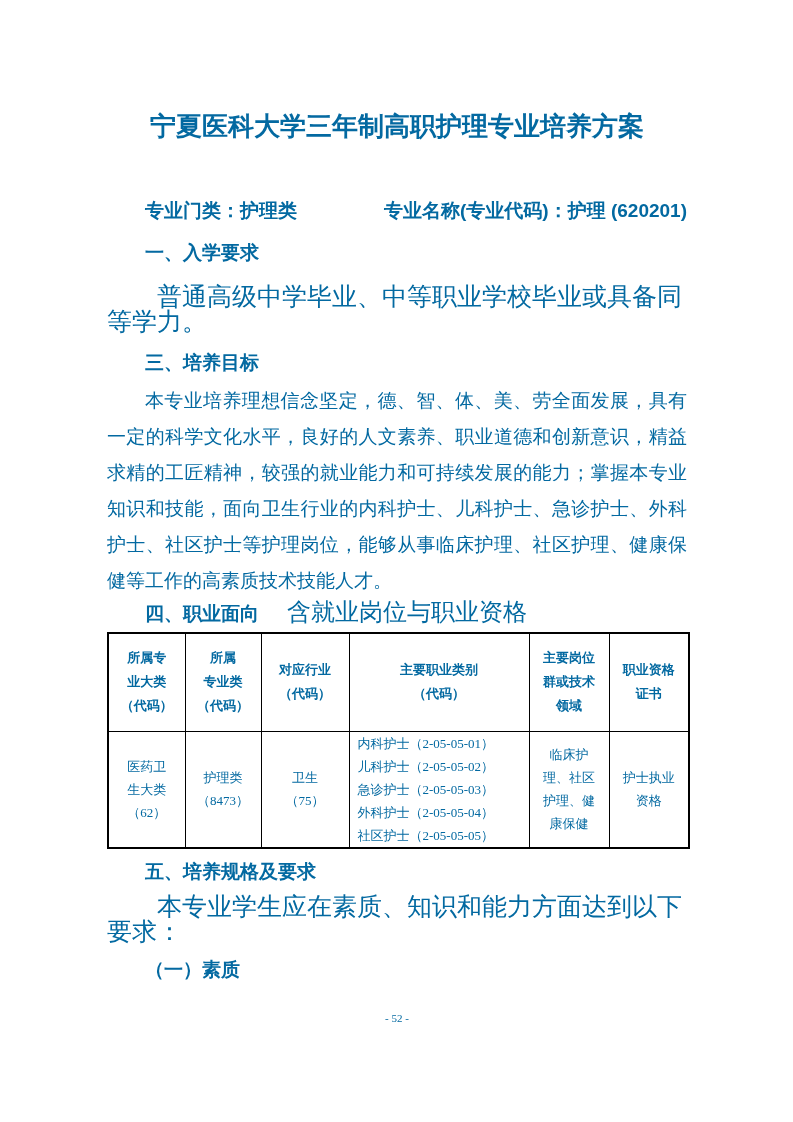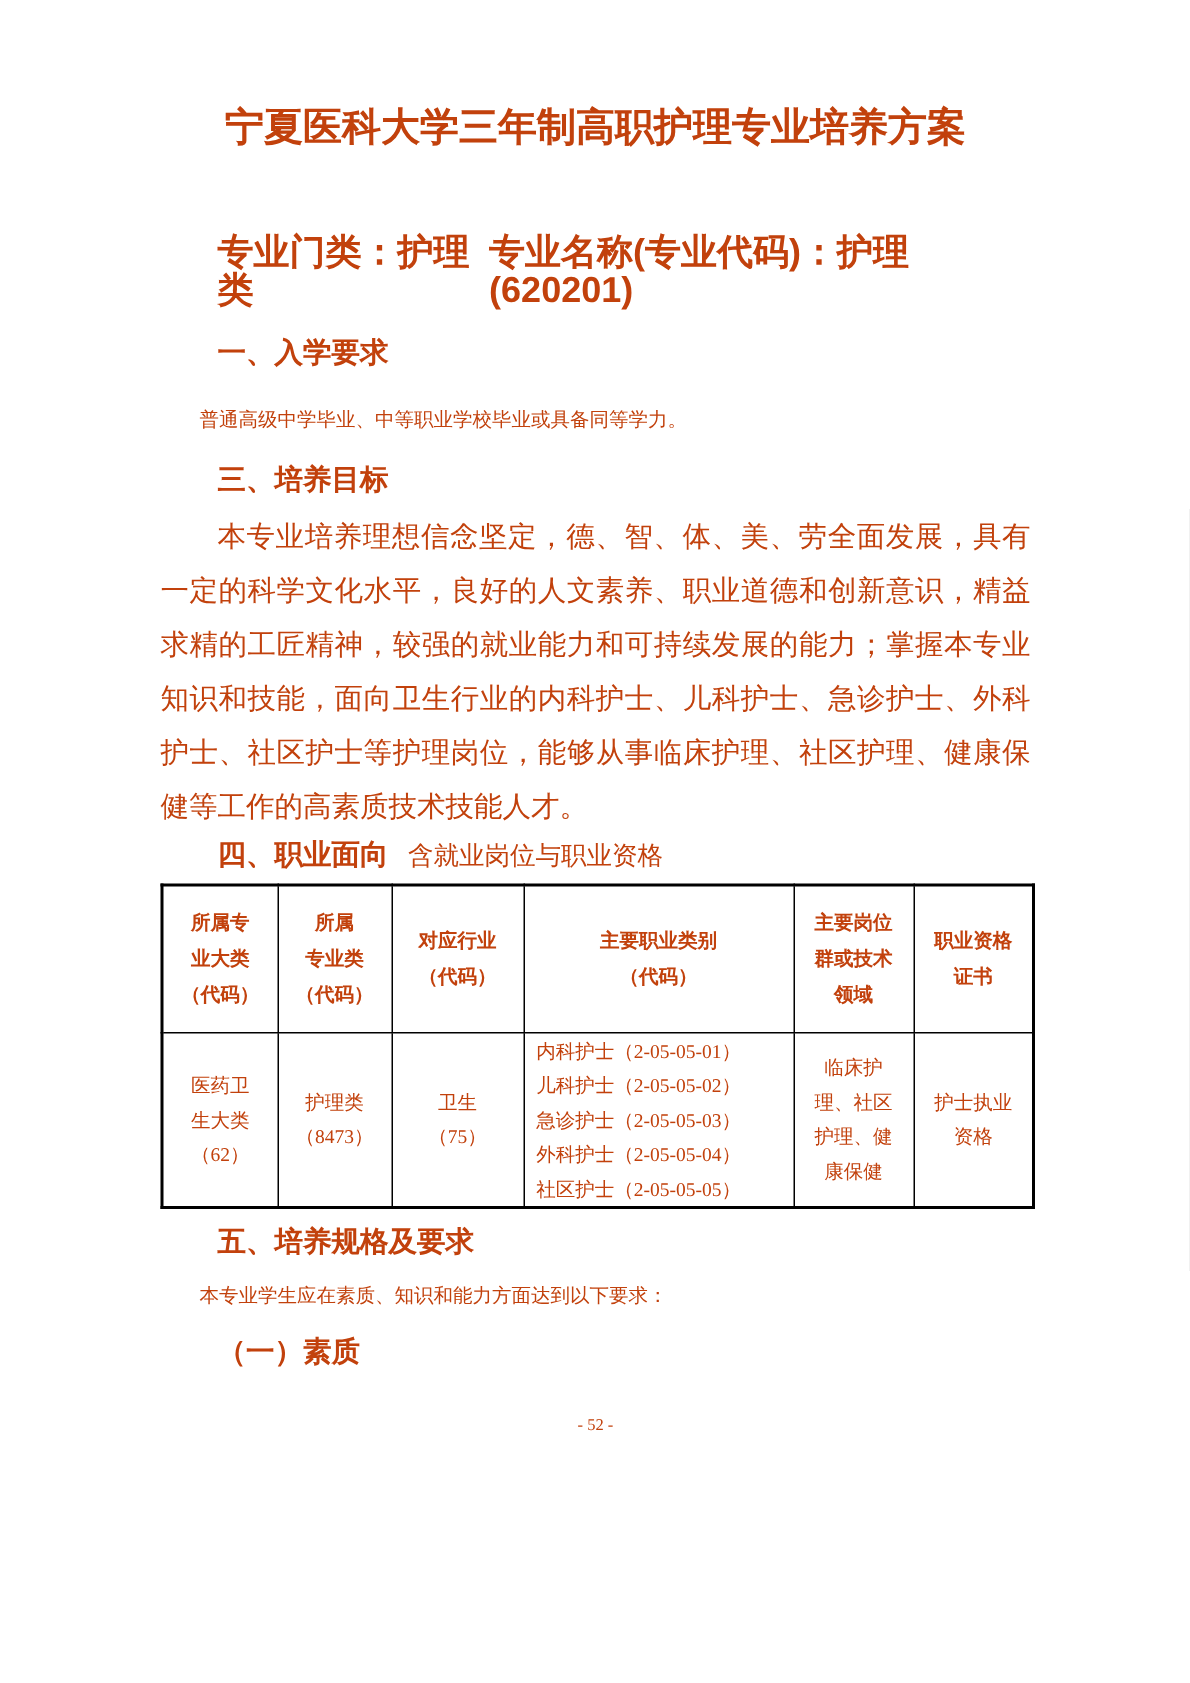--- a/index.html
+++ b/index.html
@@ -2,75 +2,75 @@
 <html lang="zh"><head>
 <meta charset="utf-8">
 <style>
   html, body { margin: 0; padding: 0; background: #e8e8e8; }
   .page {
     position: relative;
     width: 793px;
     height: 1122px;
     margin: 0 auto;
     background: #ffffff;
-    color: #c2410c;
+    color: #0369a1;
     box-sizing: border-box;
-    padding: 68px 106px 0 107px;
+    padding: 110px 106px 0 107px;
     font-family: "Liberation Serif", "DejaVu Serif", serif;
     overflow: hidden;
   }
   .doc-title {
     margin: 0;
     font-family: "Liberation Serif", "DejaVu Serif", serif;
     font-weight: bold;
     font-size: 26px;
     line-height: 34px;
     text-align: center;
     letter-spacing: 0;
   }
   .meta-line {
     display: flex;
     justify-content: space-between;
     margin-top: 54px;
     padding-left: 38px;
     font-family: "Liberation Sans", "DejaVu Sans", sans-serif;
     font-weight: bold;
-    font-size: 24px;
+    font-size: 19px;
     line-height: 25px;
   }
   .sec-heading {
     margin: 0;
     font-family: "Liberation Sans", "DejaVu Sans", sans-serif;
     font-weight: bold;
     font-size: 19px;
     line-height: 25px;
     text-indent: 2em;
   }
   .body-text {
     margin: 0;
-    font-size: 13px;
+    font-size: 25px;
     line-height: 25px;
     text-indent: 2em;
   }
   .mt-17 { margin-top: 17px; }
   .mt-19 { margin-top: 19px; }
   .mt-16 { margin-top: 16px; }
   .para-justified {
     margin: 8px 0 0 0;
     font-size: 19px;
     line-height: 36px;
     text-indent: 2em;
     text-align: justify;
   }
   .heading-with-sub { margin-top: 1px; }
   .heading-sub {
     font-family: "Liberation Serif", "DejaVu Serif", serif;
     font-weight: normal;
-    font-size: 17px;
-    margin-left: 13px;
+    font-size: 24px;
+    margin-left: 28px;
   }
   table.career-table {
     margin-top: 6px;
     width: 581px;
     border-collapse: collapse;
     table-layout: fixed;
     border: 2px solid #000;
     font-size: 13px;
   }
   table.career-table th, table.career-table td {

